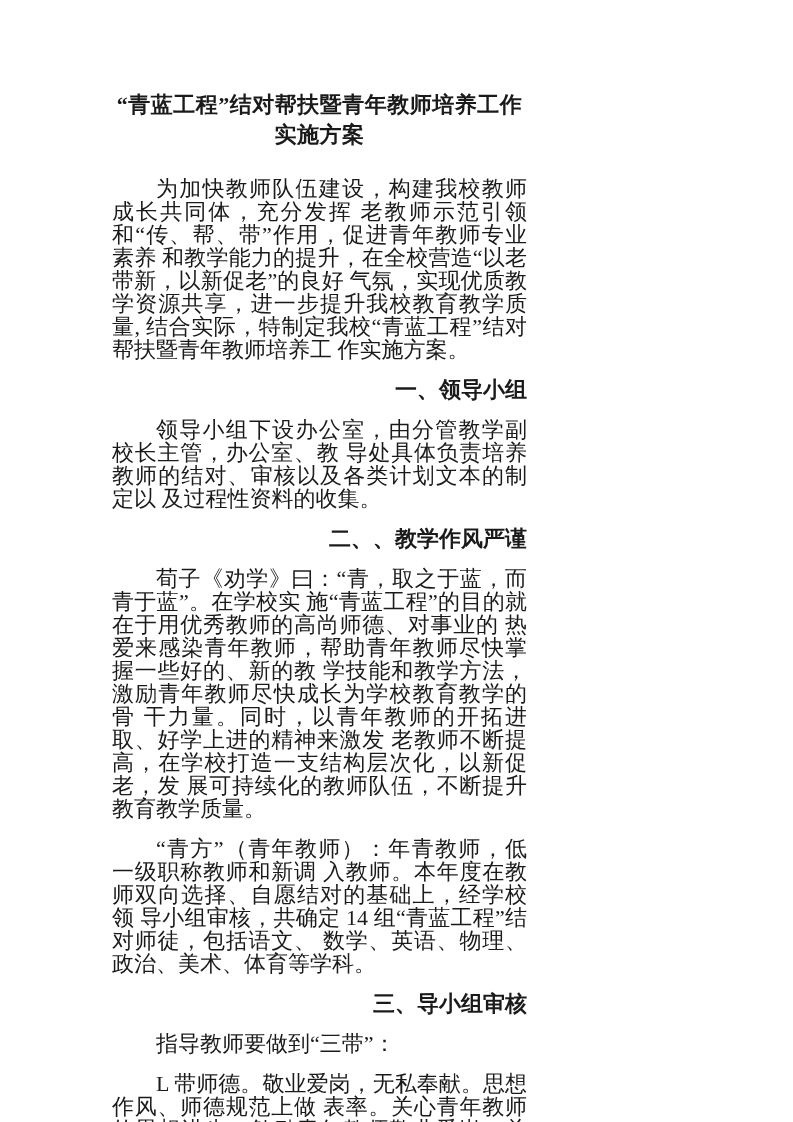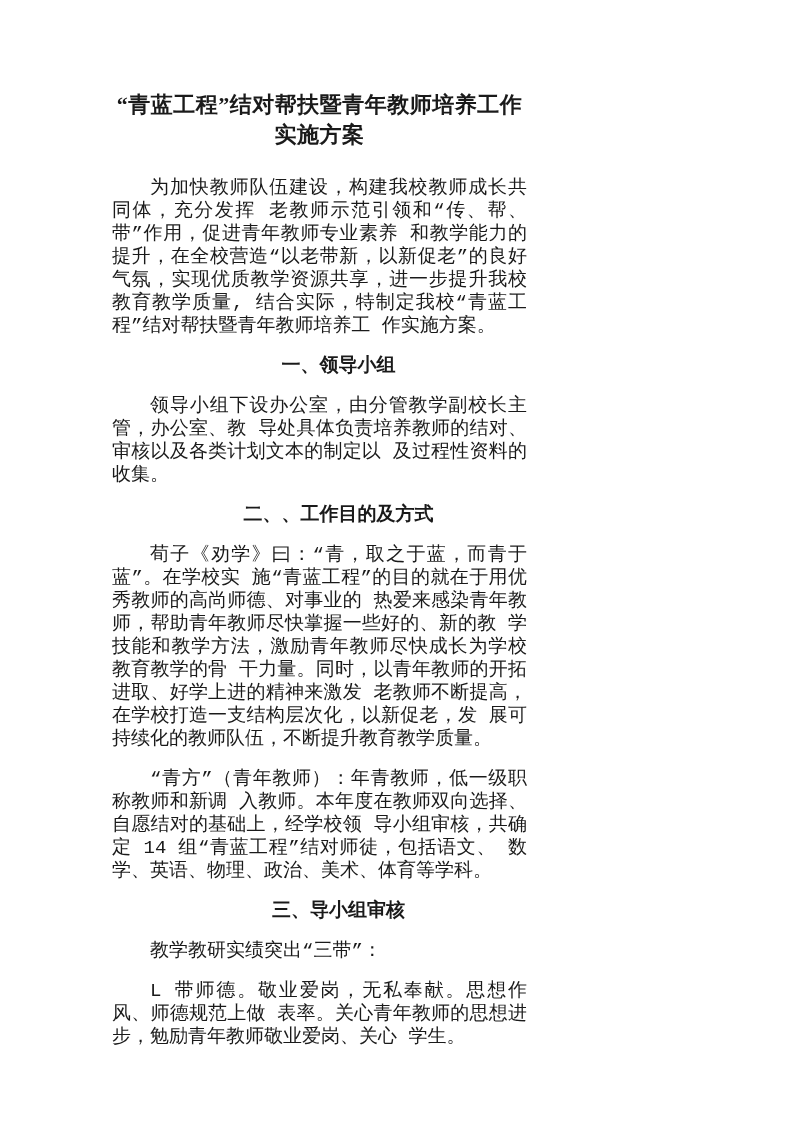--- a/index.html
+++ b/index.html
@@ -23,53 +23,52 @@
   }
   .doc-title {
     font-size: 22px;
     line-height: 30px;
     font-weight: bold;
     text-align: center;
     margin: 0 0 27px 0;
     letter-spacing: 0.5px;
   }
   .para {
-    font-size: 19px;
+    font-size: 22px;
     line-height: 23px;
     margin: 12px 0 17px 0;
     text-align: justify;
     text-indent: 2em;
     word-break: break-all;
-    font-family: Liberation Mono, monospace;
   }
   .para.heading {
     font-weight: bold;
-    text-align: center;
+    text-align: right;
   }
 </style>
 </head>
 <body>
 
 <div class="page">
   <h1 class="doc-title">“青蓝工程”结对帮扶暨青年教师培养工作实施方案</h1>
 
   <p class="para">为加快教师队伍建设，构建我校教师成长共同体，充分发挥 老教师示范引领和“传、帮、带”作用，促进青年教师专业素养 和教学能力的提升，在全校营造“以老带新，以新促老”的良好 气氛，实现优质教学资源共享，进一步提升我校教育教学质量, 结合实际，特制定我校“青蓝工程”结对帮扶暨青年教师培养工 作实施方案。</p>
 
   <p class="para heading">一、领导小组</p>
 
 
 
 
   <p class="para">领导小组下设办公室，由分管教学副校长主管，办公室、教 导处具体负责培养教师的结对、审核以及各类计划文本的制定以 及过程性资料的收集。</p>
 
-  <p class="para heading">二、、工作目的及方式</p>
+  <p class="para heading">二、、教学作风严谨</p>
 
   <p class="para">荀子《劝学》曰：“青，取之于蓝，而青于蓝”。在学校实 施“青蓝工程”的目的就在于用优秀教师的高尚师德、对事业的 热爱来感染青年教师，帮助青年教师尽快掌握一些好的、新的教 学技能和教学方法，激励青年教师尽快成长为学校教育教学的骨 干力量。同时，以青年教师的开拓进取、好学上进的精神来激发 老教师不断提高，在学校打造一支结构层次化，以新促老，发 展可持续化的教师队伍，不断提升教育教学质量。</p>
 
 
   <p class="para">“青方”（青年教师）：年青教师，低一级职称教师和新调 入教师。本年度在教师双向选择、自愿结对的基础上，经学校领 导小组审核，共确定 14 组“青蓝工程”结对师徒，包括语文、 数学、英语、物理、政治、美术、体育等学科。</p>
 
   <p class="para heading">三、导小组审核</p>
 
-  <p class="para">教学教研实绩突出“三带”：</p>
+  <p class="para">指导教师要做到“三带”：</p>
 
   <p class="para">L 带师德。敬业爱岗，无私奉献。思想作风、师德规范上做 表率。关心青年教师的思想进步，勉励青年教师敬业爱岗、关心 学生。</p>
 </div>
 
 </body></html>

